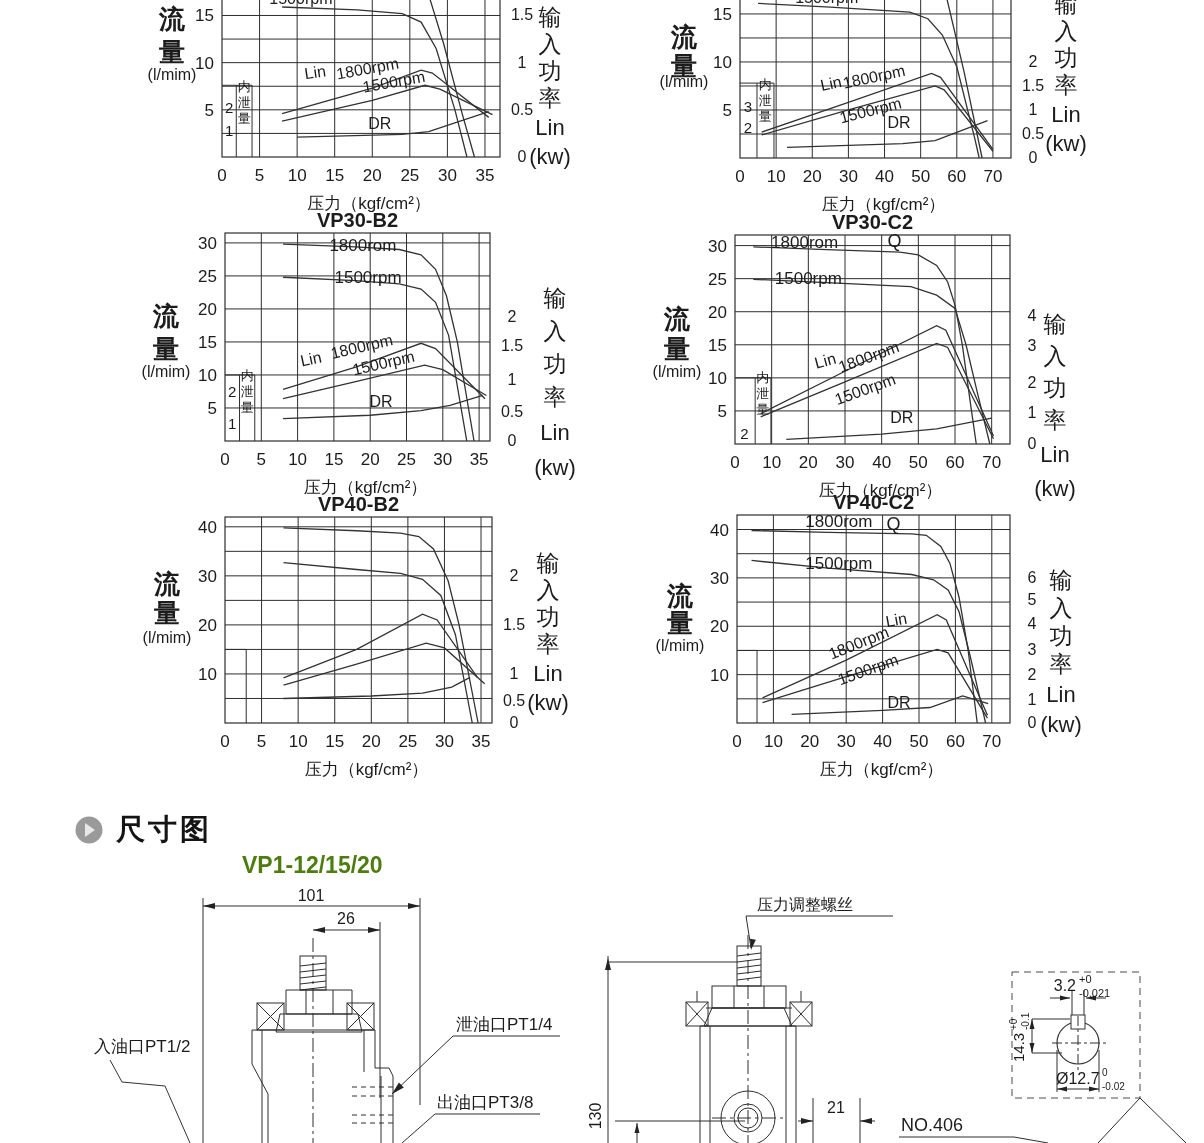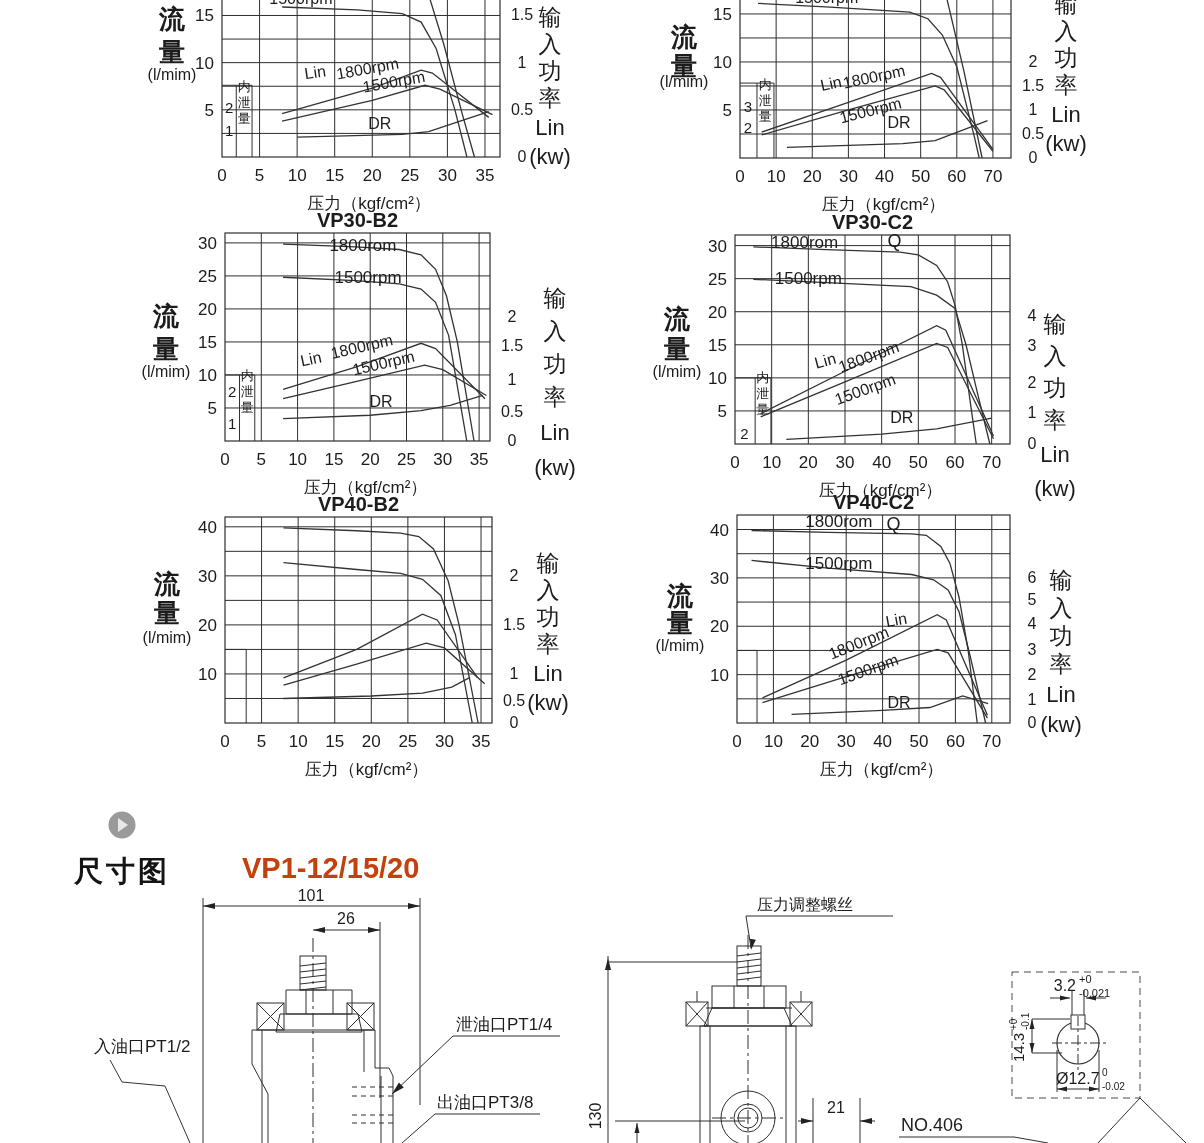--- a/index.html
+++ b/index.html
@@ -1,22 +1,22 @@
 <!DOCTYPE html>
 <html><head>
 <meta charset="utf-8">
 <style>
   html,body{margin:0;padding:0;background:#fff;}
   .page{position:relative;width:1204px;height:1143px;background:#ffffff;overflow:hidden;
         font-family:"Liberation Sans",sans-serif;color:#1c1c1c;}
   #canvas{position:absolute;left:0;top:0;font-family:"Liberation Sans",sans-serif;}
-  .section-head{position:absolute;left:74px;top:810px;display:flex;align-items:center;gap:12px;flex-direction:column;}
+  .section-head{position:absolute;left:74px;top:810px;display:flex;align-items:center;gap:12px;}
   .bullet{width:30px;height:30px;display:inline-block;}
   .section-title{font-size:29px;font-weight:700;letter-spacing:3px;color:#141414;}
-  .model-title{position:absolute;left:242px;top:852px;font-size:29px;font-weight:700;color:#c2410c;}
+  .model-title{position:absolute;left:242px;top:852px;font-size:23px;font-weight:700;color:#4d7c0f;}
 </style>
 </head>
 <body>
 
 <div class="page">
   <svg id="canvas" width="1204" height="1143" viewBox="0 0 1204 1143">
       <g>
         <rect x="222" y="-60" width="278" height="217" fill="none" stroke="#2e2e2e" stroke-width="1.2"></rect>
         <line x1="259.56756756756755" y1="-60" x2="259.56756756756755" y2="157" stroke="#2e2e2e" stroke-width="1"></line>
         <line x1="297.1351351351351" y1="-60" x2="297.1351351351351" y2="157" stroke="#2e2e2e" stroke-width="1"></line>

